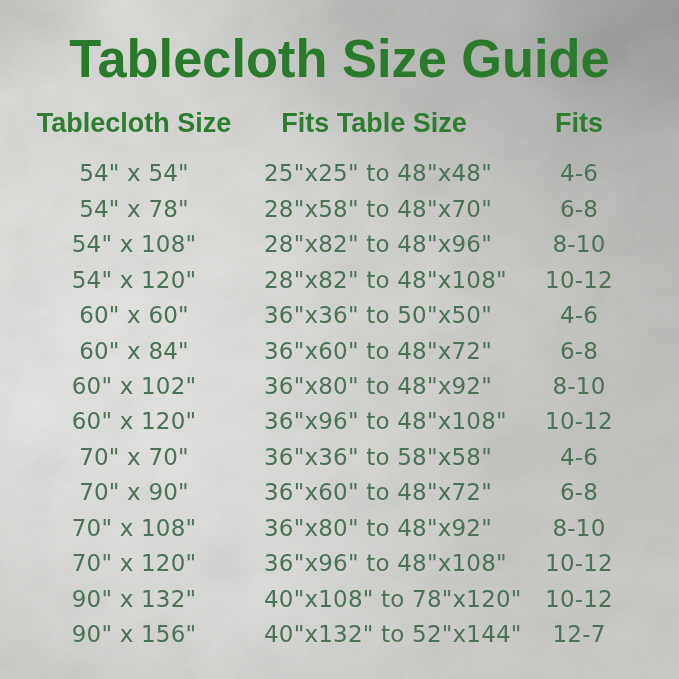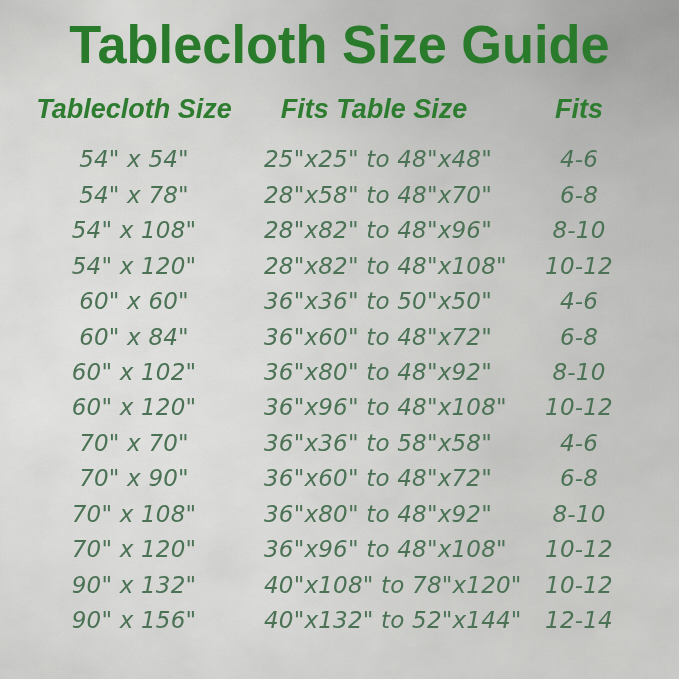--- a/index.html
+++ b/index.html
@@ -17,40 +17,40 @@
       radial-gradient(480px 360px at 88% 6%, rgba(92,94,94,0.40), rgba(92,94,94,0) 70%),
       radial-gradient(260px 200px at 100% 2%, rgba(70,72,72,0.32), rgba(70,72,72,0) 65%),
       radial-gradient(320px 240px at 52% 0%, rgba(125,127,125,0.28), rgba(125,127,125,0) 70%),
       radial-gradient(200px 160px at 0% 0%, rgba(115,115,113,0.28), rgba(115,115,113,0) 60%),
       radial-gradient(240px 420px at 100% 45%, rgba(110,112,112,0.18), rgba(110,112,112,0) 70%),
       radial-gradient(520px 440px at 18% 60%, rgba(255,255,255,0.50), rgba(255,255,255,0) 72%),
       radial-gradient(420px 320px at 40% 90%, rgba(255,255,255,0.28), rgba(255,255,255,0) 70%),
       linear-gradient(150deg, #dcddd9 0%, #d7d8d4 30%, #cbccc8 55%, #c6c7c3 78%, #cbccc8 100%);
   }
   .grain{position:absolute;inset:0;z-index:1;pointer-events:none;}
-  .content{position:relative;z-index:2;}
+  .content{position:relative;z-index:2;margin-top:14px;}
 
   .title{
     margin:0;
     padding-top:16px;
     text-align:center;
     font-family:"Liberation Sans",sans-serif;
     font-weight:bold;
     font-size:54px;
     line-height:1.05;
     color:#2a7a2c;
   }
   .title-inner{display:inline-block;transform:scaleX(0.97);transform-origin:center;}
 
   .grid{
     display:grid;
     grid-template-columns:260px 220px 190px;
     padding-left:4px;
   }
-  .cell{text-align:center;white-space:nowrap;font-style:italic;}
+  .cell{text-align:center;white-space:nowrap;}
 
   .header-row{
     margin-top:21px;
     font-family:"Liberation Sans",sans-serif;
     font-weight:bold;
     font-size:27px;
     line-height:30px;
     color:#2e7c30;
   }
 
@@ -164,17 +164,17 @@
           <div class="cell">10-12</div>
         </div>
         <div class="row">
           <div class="cell">90" x 132"</div>
           <div class="cell">40"x108" to 78"x120"</div>
           <div class="cell">10-12</div>
         </div>
         <div class="row">
           <div class="cell">90" x 156"</div>
           <div class="cell">40"x132" to 52"x144"</div>
-          <div class="cell">12-14</div>
+          <div class="cell">12-7</div>
         </div>
       </div>
   </div>
 </div>
 
 </body></html>

